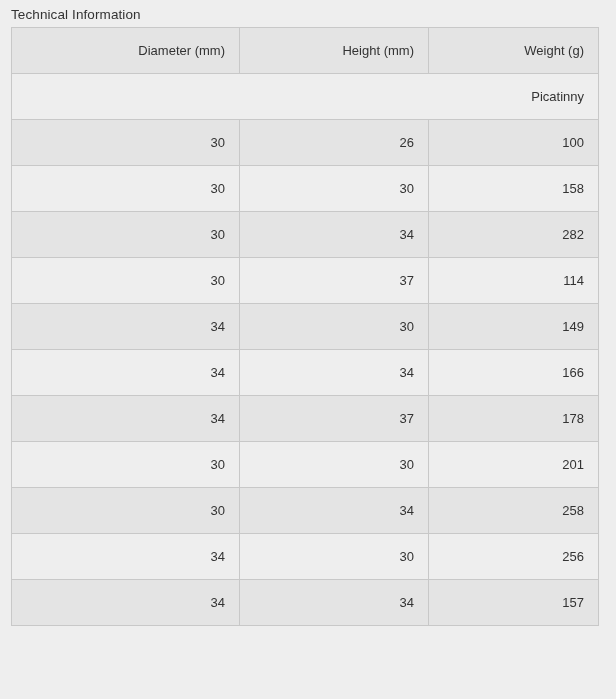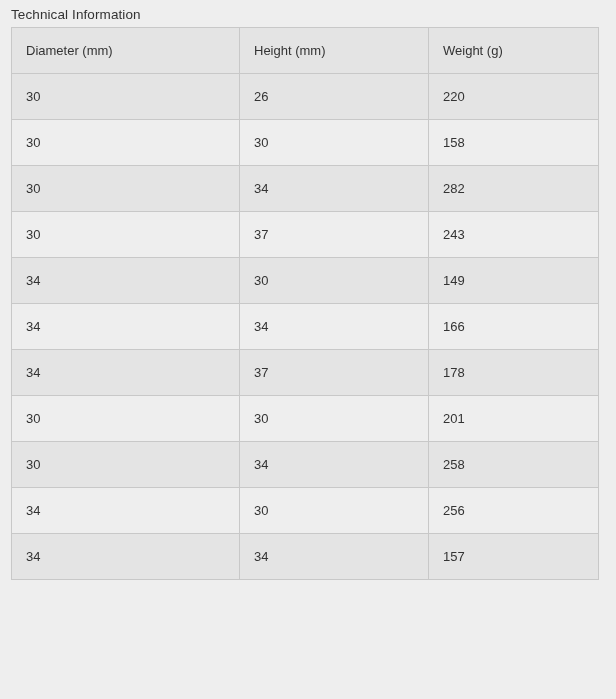--- a/index.html
+++ b/index.html
@@ -46,21 +46,21 @@
 
   .spec-table col.c-diameter { width: 228px; }
   .spec-table col.c-height   { width: 189px; }
   .spec-table col.c-weight   { width: 170px; }
 
   .spec-table th,
   .spec-table td {
     border: 1px solid #c8c8c8;
     padding: 0 14px;
     height: 46px;
-    text-align: left;
+    text-align: right;
     vertical-align: middle;
     font-weight: normal;
     font-size: 13px;
     line-height: 17px;
     color: #333333;
     box-sizing: border-box;
     overflow: hidden;
     white-space: nowrap;
   }
 
@@ -94,39 +94,42 @@
       <col class="c-weight">
     </colgroup>
     <thead>
       <tr>
         <th>Diameter (mm)</th>
         <th>Height (mm)</th>
         <th>Weight (g)</th>
       </tr>
     </thead>
     <tbody id="table-body">
+        <tr class="group-row">
+          <td colspan="3">Picatinny</td>
+        </tr>
         <tr class="data-row stripe-dark">
           <td>30</td>
           <td>26</td>
-          <td>220</td>
+          <td>100</td>
         </tr>
         <tr class="data-row stripe-light">
           <td>30</td>
           <td>30</td>
           <td>158</td>
         </tr>
         <tr class="data-row stripe-dark">
           <td>30</td>
           <td>34</td>
           <td>282</td>
         </tr>
         <tr class="data-row stripe-light">
           <td>30</td>
           <td>37</td>
-          <td>243</td>
+          <td>114</td>
         </tr>
         <tr class="data-row stripe-dark">
           <td>34</td>
           <td>30</td>
           <td>149</td>
         </tr>
         <tr class="data-row stripe-light">
           <td>34</td>
           <td>34</td>
           <td>166</td>

